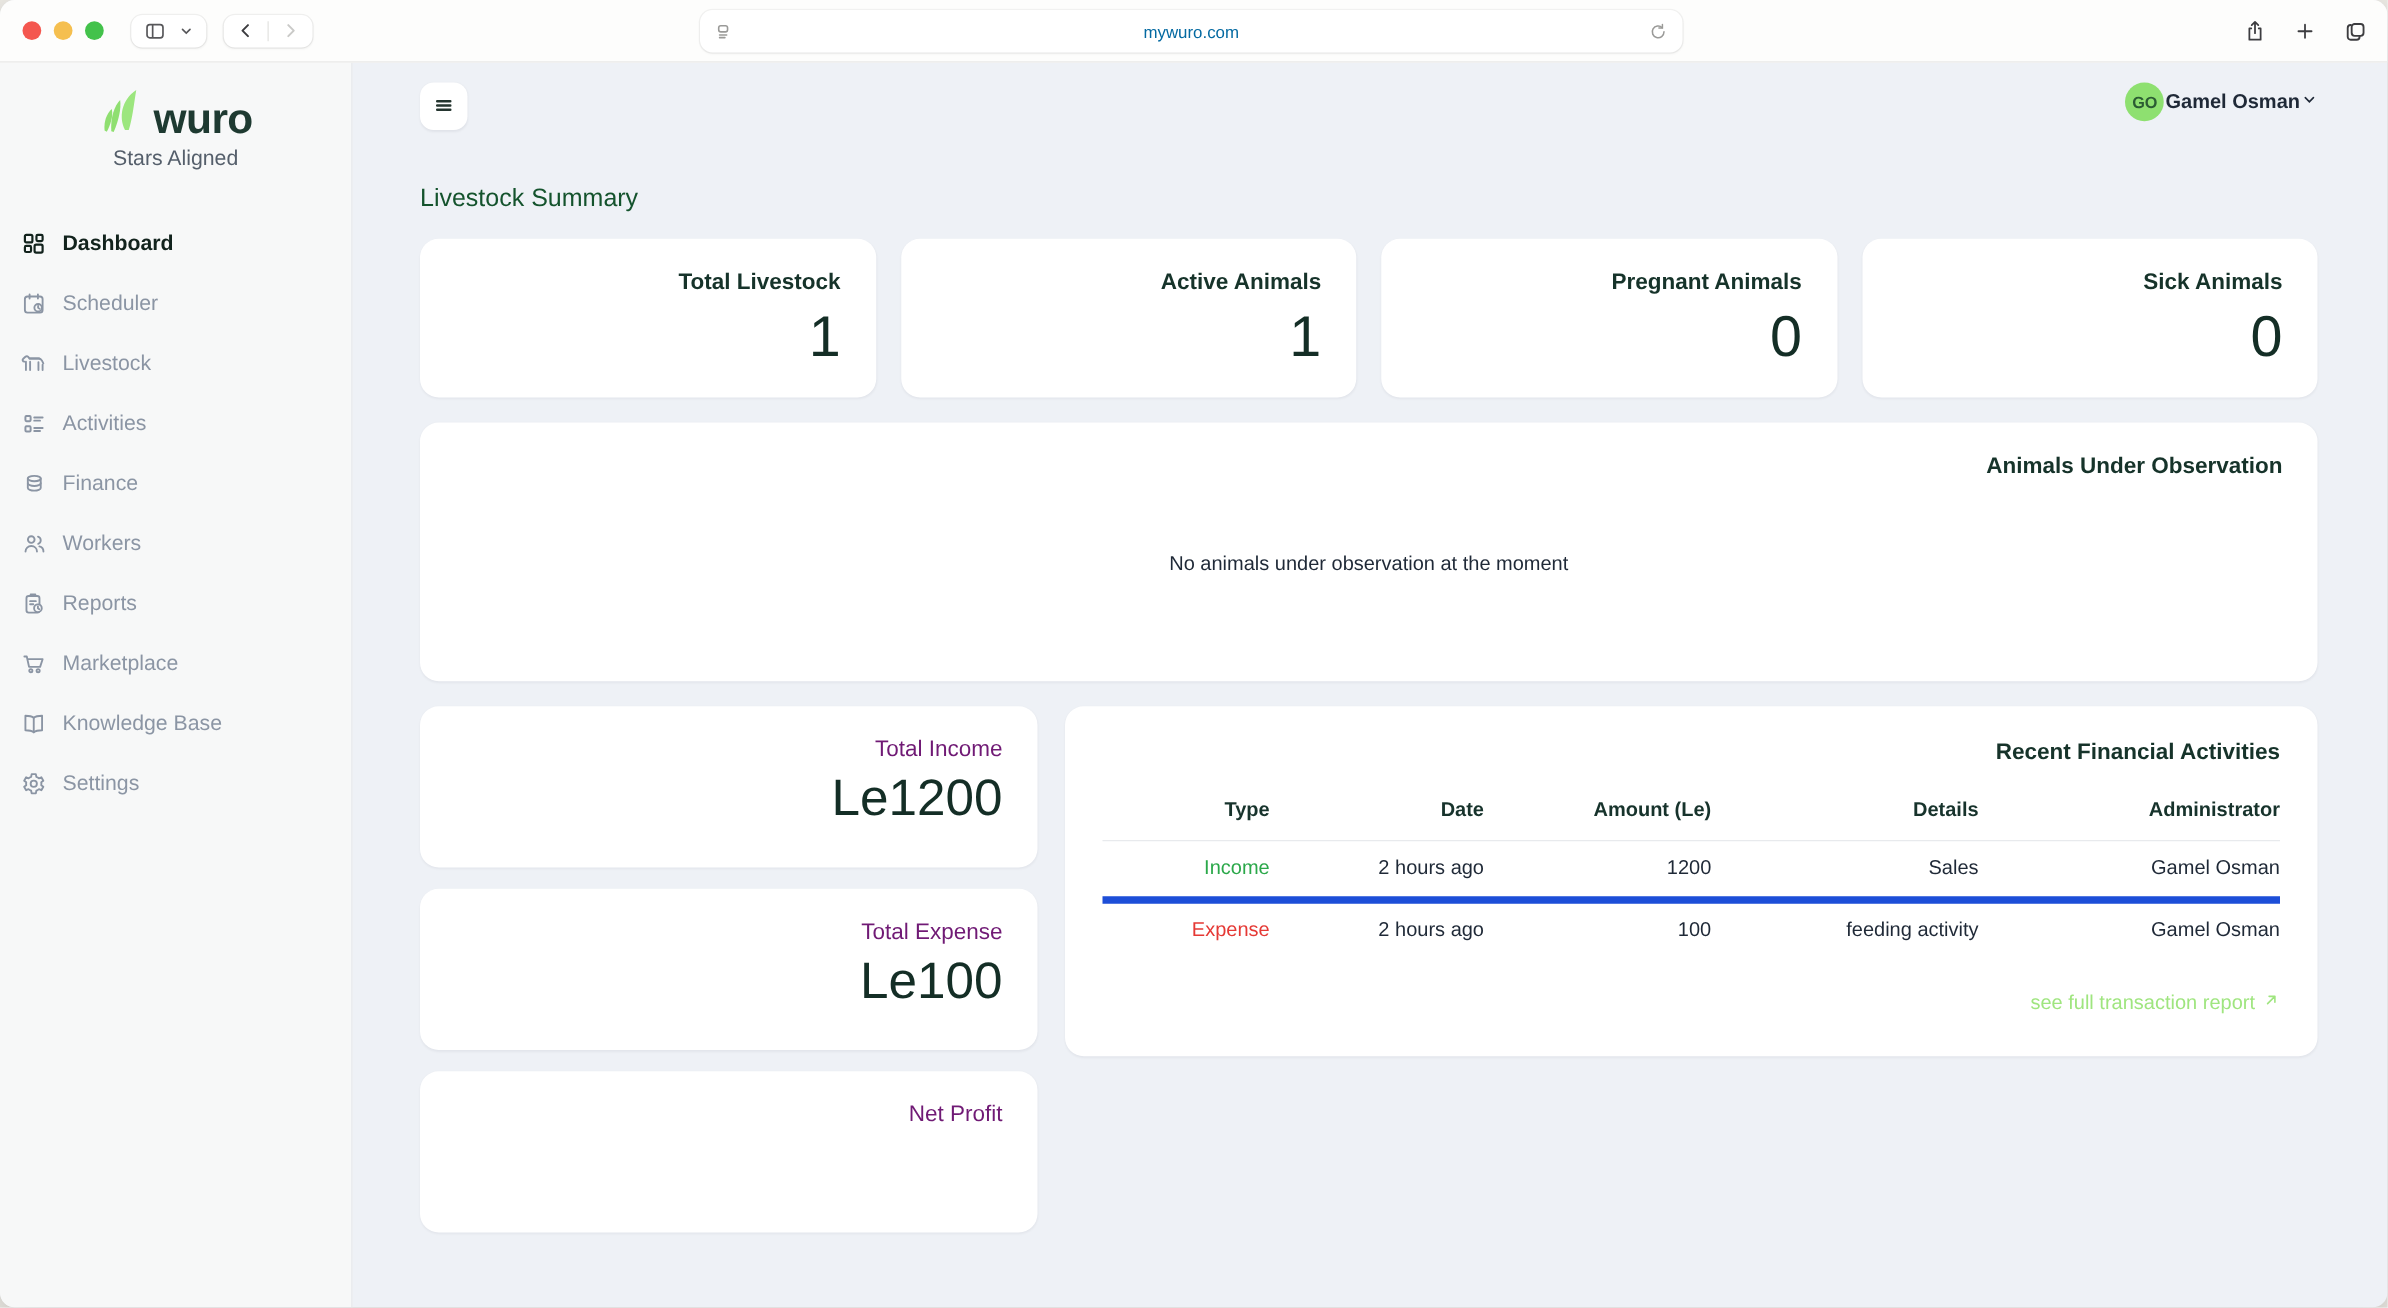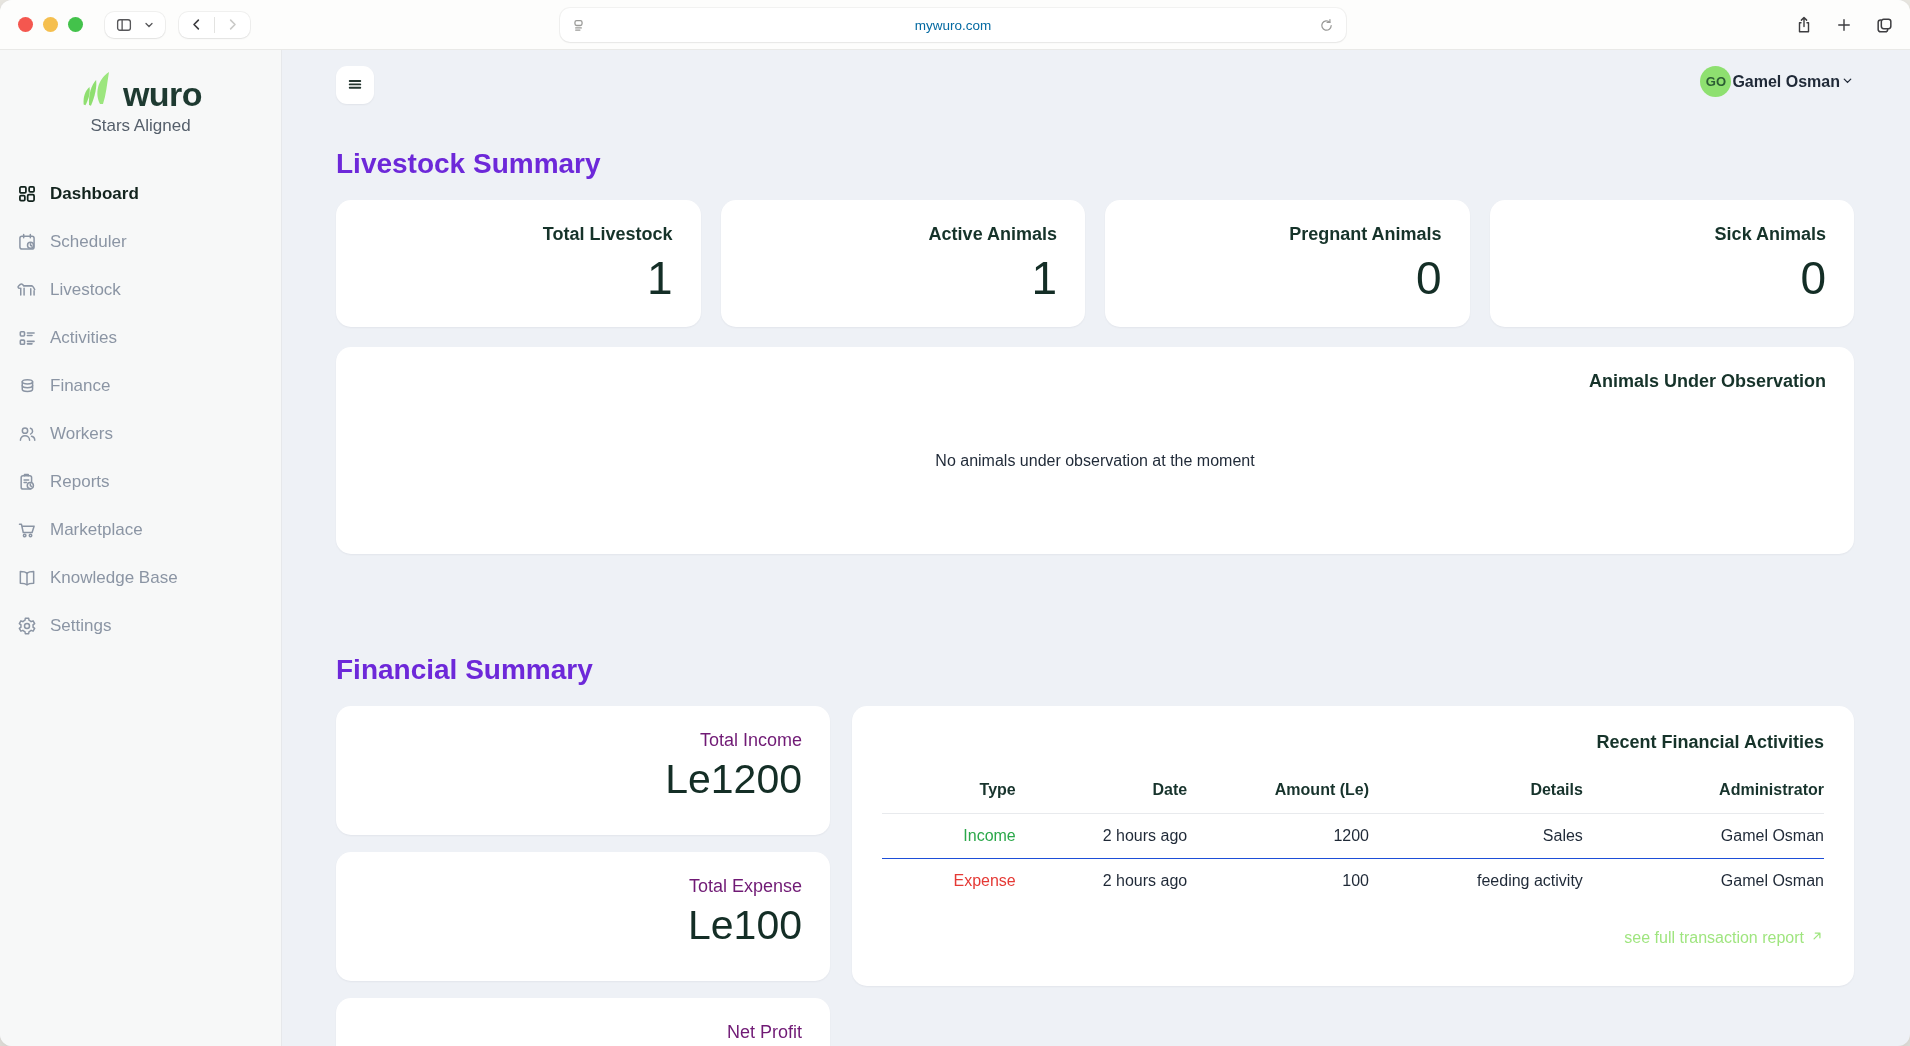--- a/index.html
+++ b/index.html
@@ -62,21 +62,21 @@
   }
   .userchip {
     position:absolute; top:16px; right:56px; display:flex; align-items:center; gap:1px; cursor:pointer;
   }
   .avatar {
     width:31px; height:31px; border-radius:50%; background:#8ee070; color:#2b5c33;
     font-size:13px; font-weight:bold; display:flex; align-items:center; justify-content:center;
   }
   .username { font-size:16px; font-weight:600; color:#1f2937; }
 
-  .section-title { font-size:28px; font-weight:bold; color:#6d28d9; }
+  .section-title { font-size:20px; font-weight:normal; color:#14532d; }
   .t-livestock { margin-top:44px; }
   .t-financial { margin-top:100px; }
 
   .card {
     background:#fff; border-radius:15px; box-shadow:0 1px 2px rgba(16,24,40,.05);
     padding:24px 28px;
     text-align:right;
   }
   .stat-grid { display:grid; grid-template-columns:repeat(4,1fr); gap:20px; margin-top:20px; }
   .stat-card { height:127px; }
@@ -95,21 +95,21 @@
 
   .act-card { height:280px; padding:26px 30px; }
   .act-title { font-size:18px; font-weight:bold; color:#16332a; }
   .fin-table { margin-top:28px; }
   .trow {
     display:grid; grid-template-columns:1.42fr 1.82fr 1.93fr 2.27fr 2.56fr;
     align-items:center; font-size:16px; color:#1f2937;
   }
   .trow.head { font-weight:bold; color:#17332c; padding-bottom:14px; border-bottom:1px solid #e8eaed; }
   .trow.body { padding:13px 0; }
-  .trow.body.divided { border-bottom:1px solid #1d4ed8; }
+  .trow.body.divided { border-bottom:6px solid #1d4ed8; }
   .type-income { color:#2ba84a; }
   .type-expense { color:#e53935; }
   .report-link {
     margin-top:26px; display:inline-flex; align-items:center; gap:6px;
     font-size:16px; color:#9fe57f; text-decoration:none; cursor:pointer; background:none; border:none;
   }
 </style>
 </head>
 <body>
 
@@ -347,21 +347,20 @@
           <div class="stat-label">Sick Animals</div>
           <div class="stat-value">0</div>
         </div>
       </div>
 
       <div class="card obs-card">
         <div class="obs-title">Animals Under Observation</div>
         <div class="obs-empty">No animals under observation at the moment</div>
       </div>
 
-      <h2 class="section-title t-financial">Financial Summary</h2>
 
       <div class="fin-grid">
         <div class="fin-left">
           <div class="card fin-card">
             <div class="fin-label">Total Income</div>
             <div class="fin-value">Le1200</div>
           </div>
           <div class="card fin-card">
             <div class="fin-label">Total Expense</div>
             <div class="fin-value">Le100</div>

